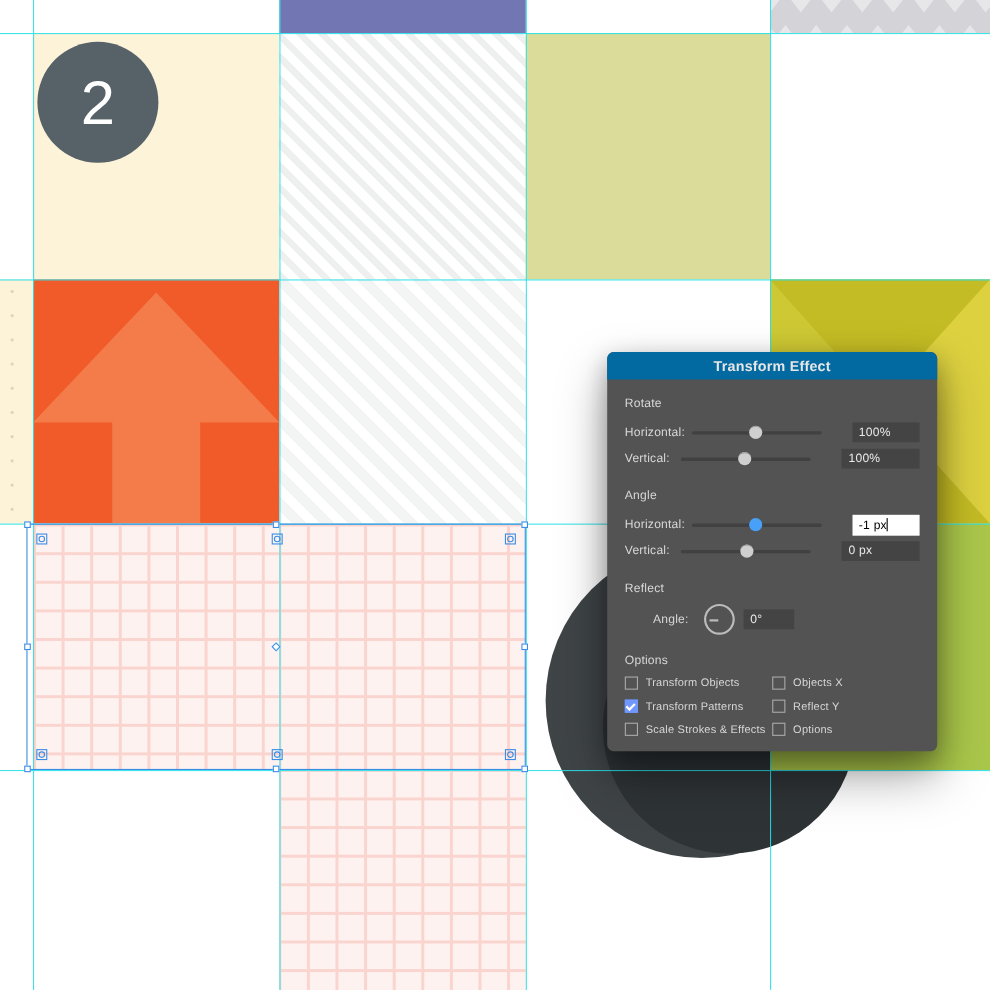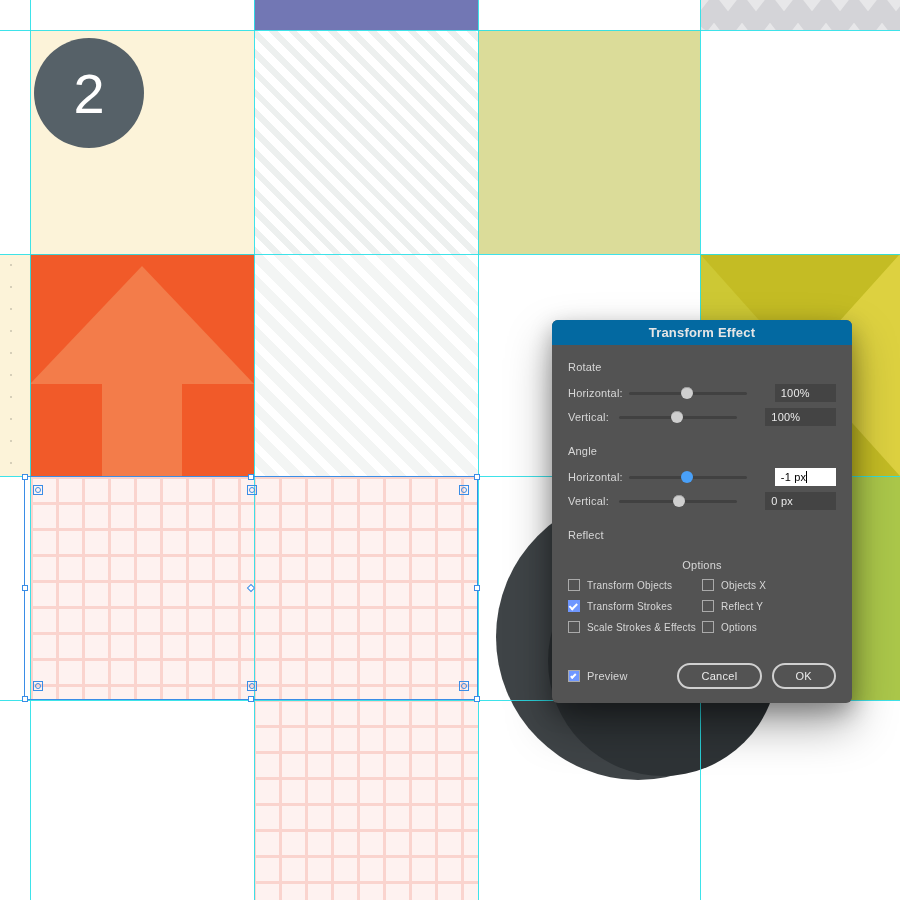--- a/index.html
+++ b/index.html
@@ -56,21 +56,21 @@
   .val { width:87px; margin-left:28px; background:#444; color:#eaeaea; padding:3px 6px; font-size:11px;}
   .val.active { background:#fff; color:#000; position:relative;}
   .val.active .cursor{display:inline-block; width:1px; height:12px; background:#000; vertical-align:-2px;}
   .spacer { height:16px;}
   .rotate-row{display:flex; align-items:center; gap:8px; margin-top:6px;}
   .rotate-row .lbl{ width:64px; text-align:right; padding-right:6px;}
   .dial{ width:28px; height:28px; border-radius:50%; border:2px solid #bbb; position:relative;}
   .dial::after{content:""; position:absolute; left:3px; top:12px; width:8px; height:2px; background:#bbb;}
   .rotate-val{ background:#444; color:#eaeaea; padding:3px 6px; font-size:11px; width:46px;}
 
-  .options { margin-top:18px;text-align:center;}
+  .options { margin-top:18px;}
   .opt-grid { display:grid; grid-template-columns: 1fr 1fr; row-gap:9px; margin-top:6px;}
   .chk { display:flex; align-items:center; gap:7px; font-size:10px;}
   .chk .box{ width:12px; height:12px; border:1px solid #aaa; background:#535353; display:flex; align-items:center; justify-content:center;}
   .chk .box.checked{ background:#6f97ff; border-color:#6f97ff;}
   .chk .box.checked::after{content:""; width:6px; height:3px; border-left:2px solid #fff; border-bottom:2px solid #fff; transform:rotate(-45deg) translate(0,-1px);}
 
   .anchor-row{ display:flex; align-items:center; gap:36px; margin-top:16px;}
   .anchor-grid { width:24px; display:grid; grid-template-columns:repeat(3,6px); grid-template-rows:repeat(3,6px); gap:3px;}
   .anchor-grid div{ border:1px solid #aaa;}
   .anchor-grid div:nth-child(5){ background:#ddd;}
@@ -184,56 +184,50 @@
     <div class="row">
       <span class="lbl">Vertical:</span>
       <div class="track">
           <div class="thumb tick" style="left:54px;"></div>
         </div>
       <div class="val">0 px</div>
     </div>
 
     <div class="spacer"></div>
     <div class="section-label">Reflect</div>
+    <div class="rotate-row">
+      <span class="lbl">Angle:</span>
+      <div class="dial"></div>
+      <div class="rotate-val">0°</div>
+    </div>
 
     <div class="options">
       <div class="section-label">Options</div>
       <div class="opt-grid">
         <label class="chk">
             <span class="box"></span>
             <span>Transform Objects</span>
           </label>
         <label class="chk">
             <span class="box"></span>
             <span>Objects X</span>
           </label>
         <label class="chk">
             <span class="box checked"></span>
-            <span>Transform Strokes</span>
+            <span>Transform Patterns</span>
           </label>
         <label class="chk">
             <span class="box"></span>
             <span>Reflect Y</span>
           </label>
         <label class="chk">
             <span class="box"></span>
             <span>Scale Strokes &amp; Effects</span>
           </label>
         <label class="chk">
             <span class="box"></span>
             <span>Options</span>
           </label>
       </div>
     </div>
   </div>
 
-  <div class="footer">
-    <label class="preview">
-        <span class="box checked" style="width:12px;height:12px;border:1px solid #aaa;background:#6f97ff;display:inline-flex;align-items:center;justify-content:center;">
-          <span style="width:6px;height:3px;border-left:2px solid #fff;border-bottom:2px solid #fff;transform:rotate(-45deg) translate(0,-1px);"></span>
-        </span>
-        <span>Preview</span>
-      </label>
-    <div class="spacer-f"></div>
-    <button class="btn">Cancel</button>
-    <button class="btn primary">OK</button>
-  </div>
 </div>
 
 </body></html>

